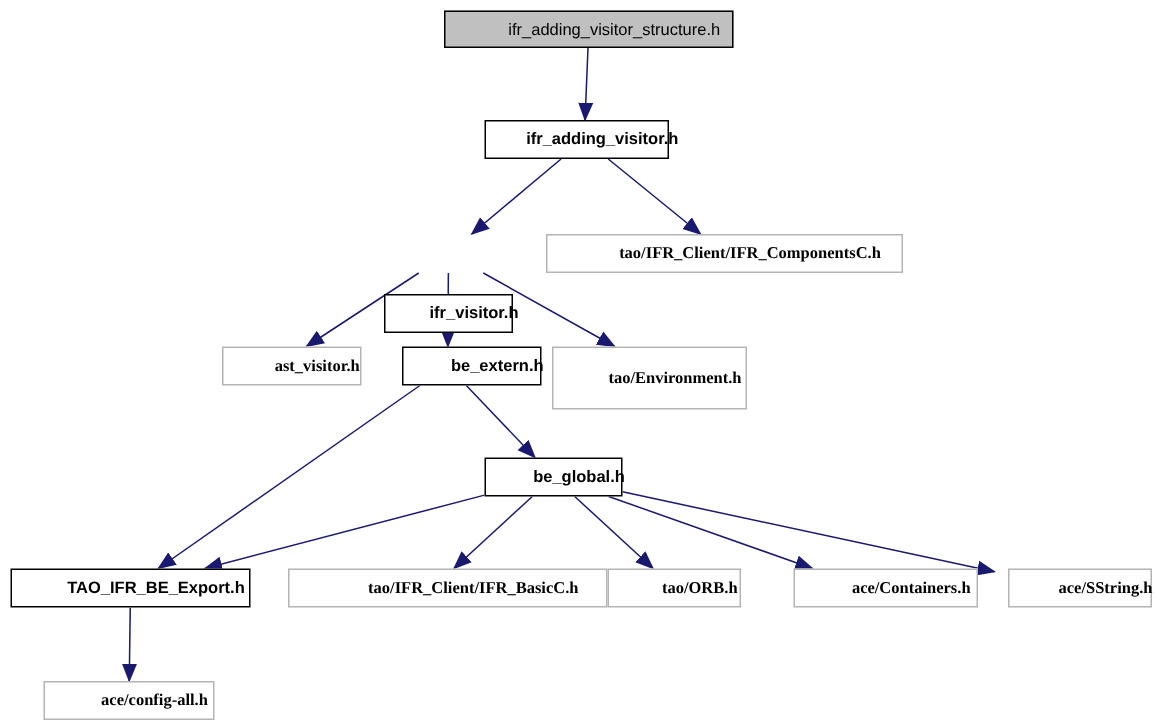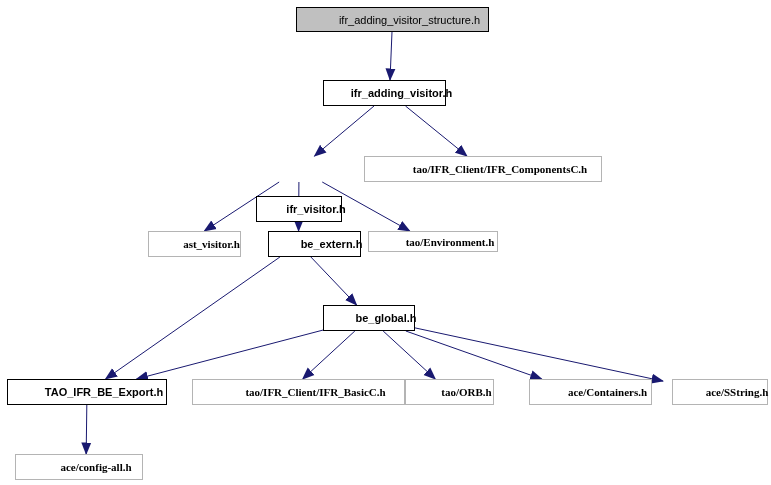--- a/index.html
+++ b/index.html
@@ -69,22 +69,22 @@
         <line x1="86.82666666666667" y1="405" x2="86.17333333333333" y2="454" stroke="#191970" stroke-width="1" marker-end="url(#arrowhead)"></line>
       </g>
   </svg>
   <div id="nodes">
       <div class="node current" style="left: 296px; top: 7px; width: 193px; height: 25px;">ifr_adding_visitor_structure.h</div>
       <div class="node internal" style="left: 323px; top: 80px; width: 123px; height: 26px;">ifr_adding_visitor.h</div>
       <div class="node internal" style="left: 256px; top: 156px; width: 86px; height: 26px; margin-top: 40px;">ifr_visitor.h</div>
       <div class="node external" style="left: 364px; top: 156px; width: 238px; height: 26px;">tao/IFR_Client/IFR_ComponentsC.h</div>
       <div class="node external" style="left: 148px; top: 231px; width: 93px; height: 26px; text-align: center;">ast_visitor.h</div>
       <div class="node internal" style="left: 268px; top: 231px; width: 93px; height: 26px;">be_extern.h</div>
-      <div class="node external" style="left: 368px; top: 231px; width: 130px; height: 21px;">tao/Environment.h</div>
+      <div class="node external" style="left: 368px; top: 231px; width: 130px; height: 42px;">tao/Environment.h</div>
       <div class="node internal" style="left: 323px; top: 305px; width: 92px; height: 26px;">be_global.h</div>
       <div class="node internal" style="left: 7px; top: 379px; width: 160px; height: 26px;">TAO_IFR_BE_Export.h</div>
       <div class="node external" style="left: 192px; top: 379px; width: 213px; height: 26px;">tao/IFR_Client/IFR_BasicC.h</div>
       <div class="node external" style="left: 405px; top: 379px; width: 89px; height: 26px; text-align: right;">tao/ORB.h</div>
       <div class="node external" style="left: 517px; top: 379px; width: 123px; height: 26px; margin-left: 12px;">ace/Containers.h</div>
       <div class="node external" style="left: 672px; top: 379px; width: 96px; height: 26px;">ace/SString.h</div>
-      <div class="node external" style="left: 15px; top: 454px; width: 128px; height: 26px;">ace/config-all.h</div>
+      <div class="node external" style="left: 29px; top: 454px; width: 114px; height: 26px;">ace/config-all.h</div>
     </div>
 </div>
 
 </body></html>

